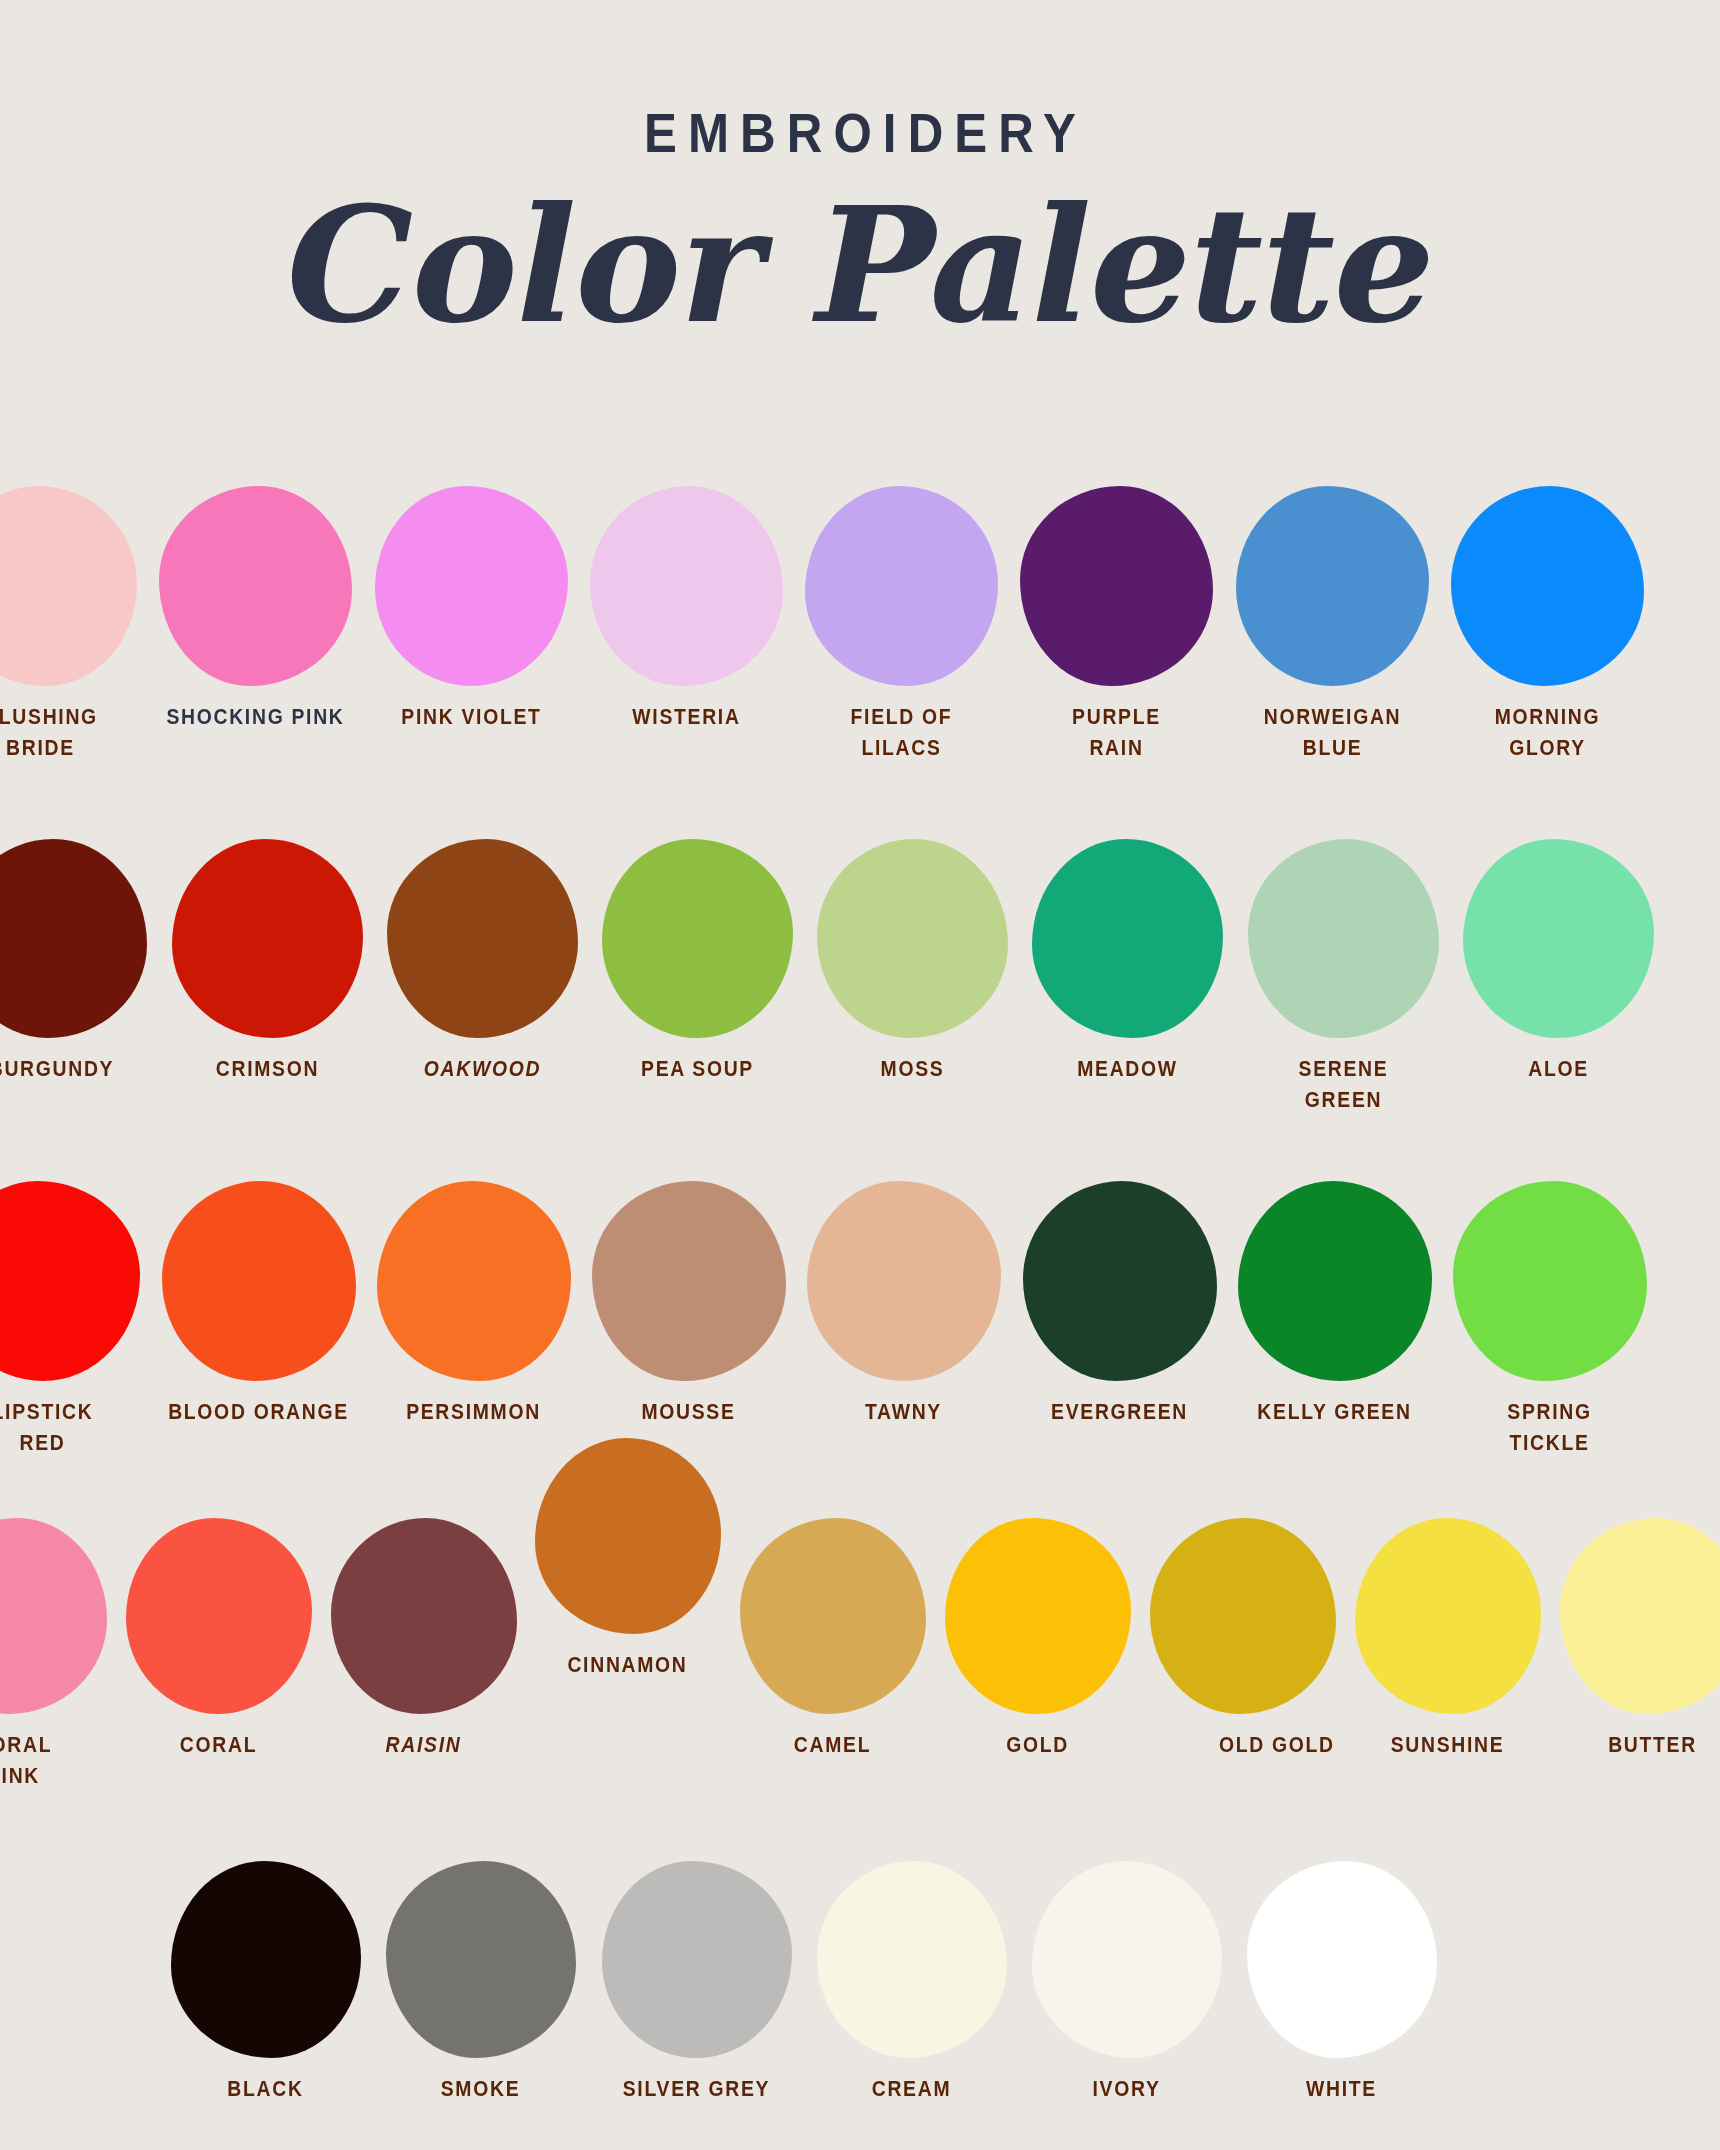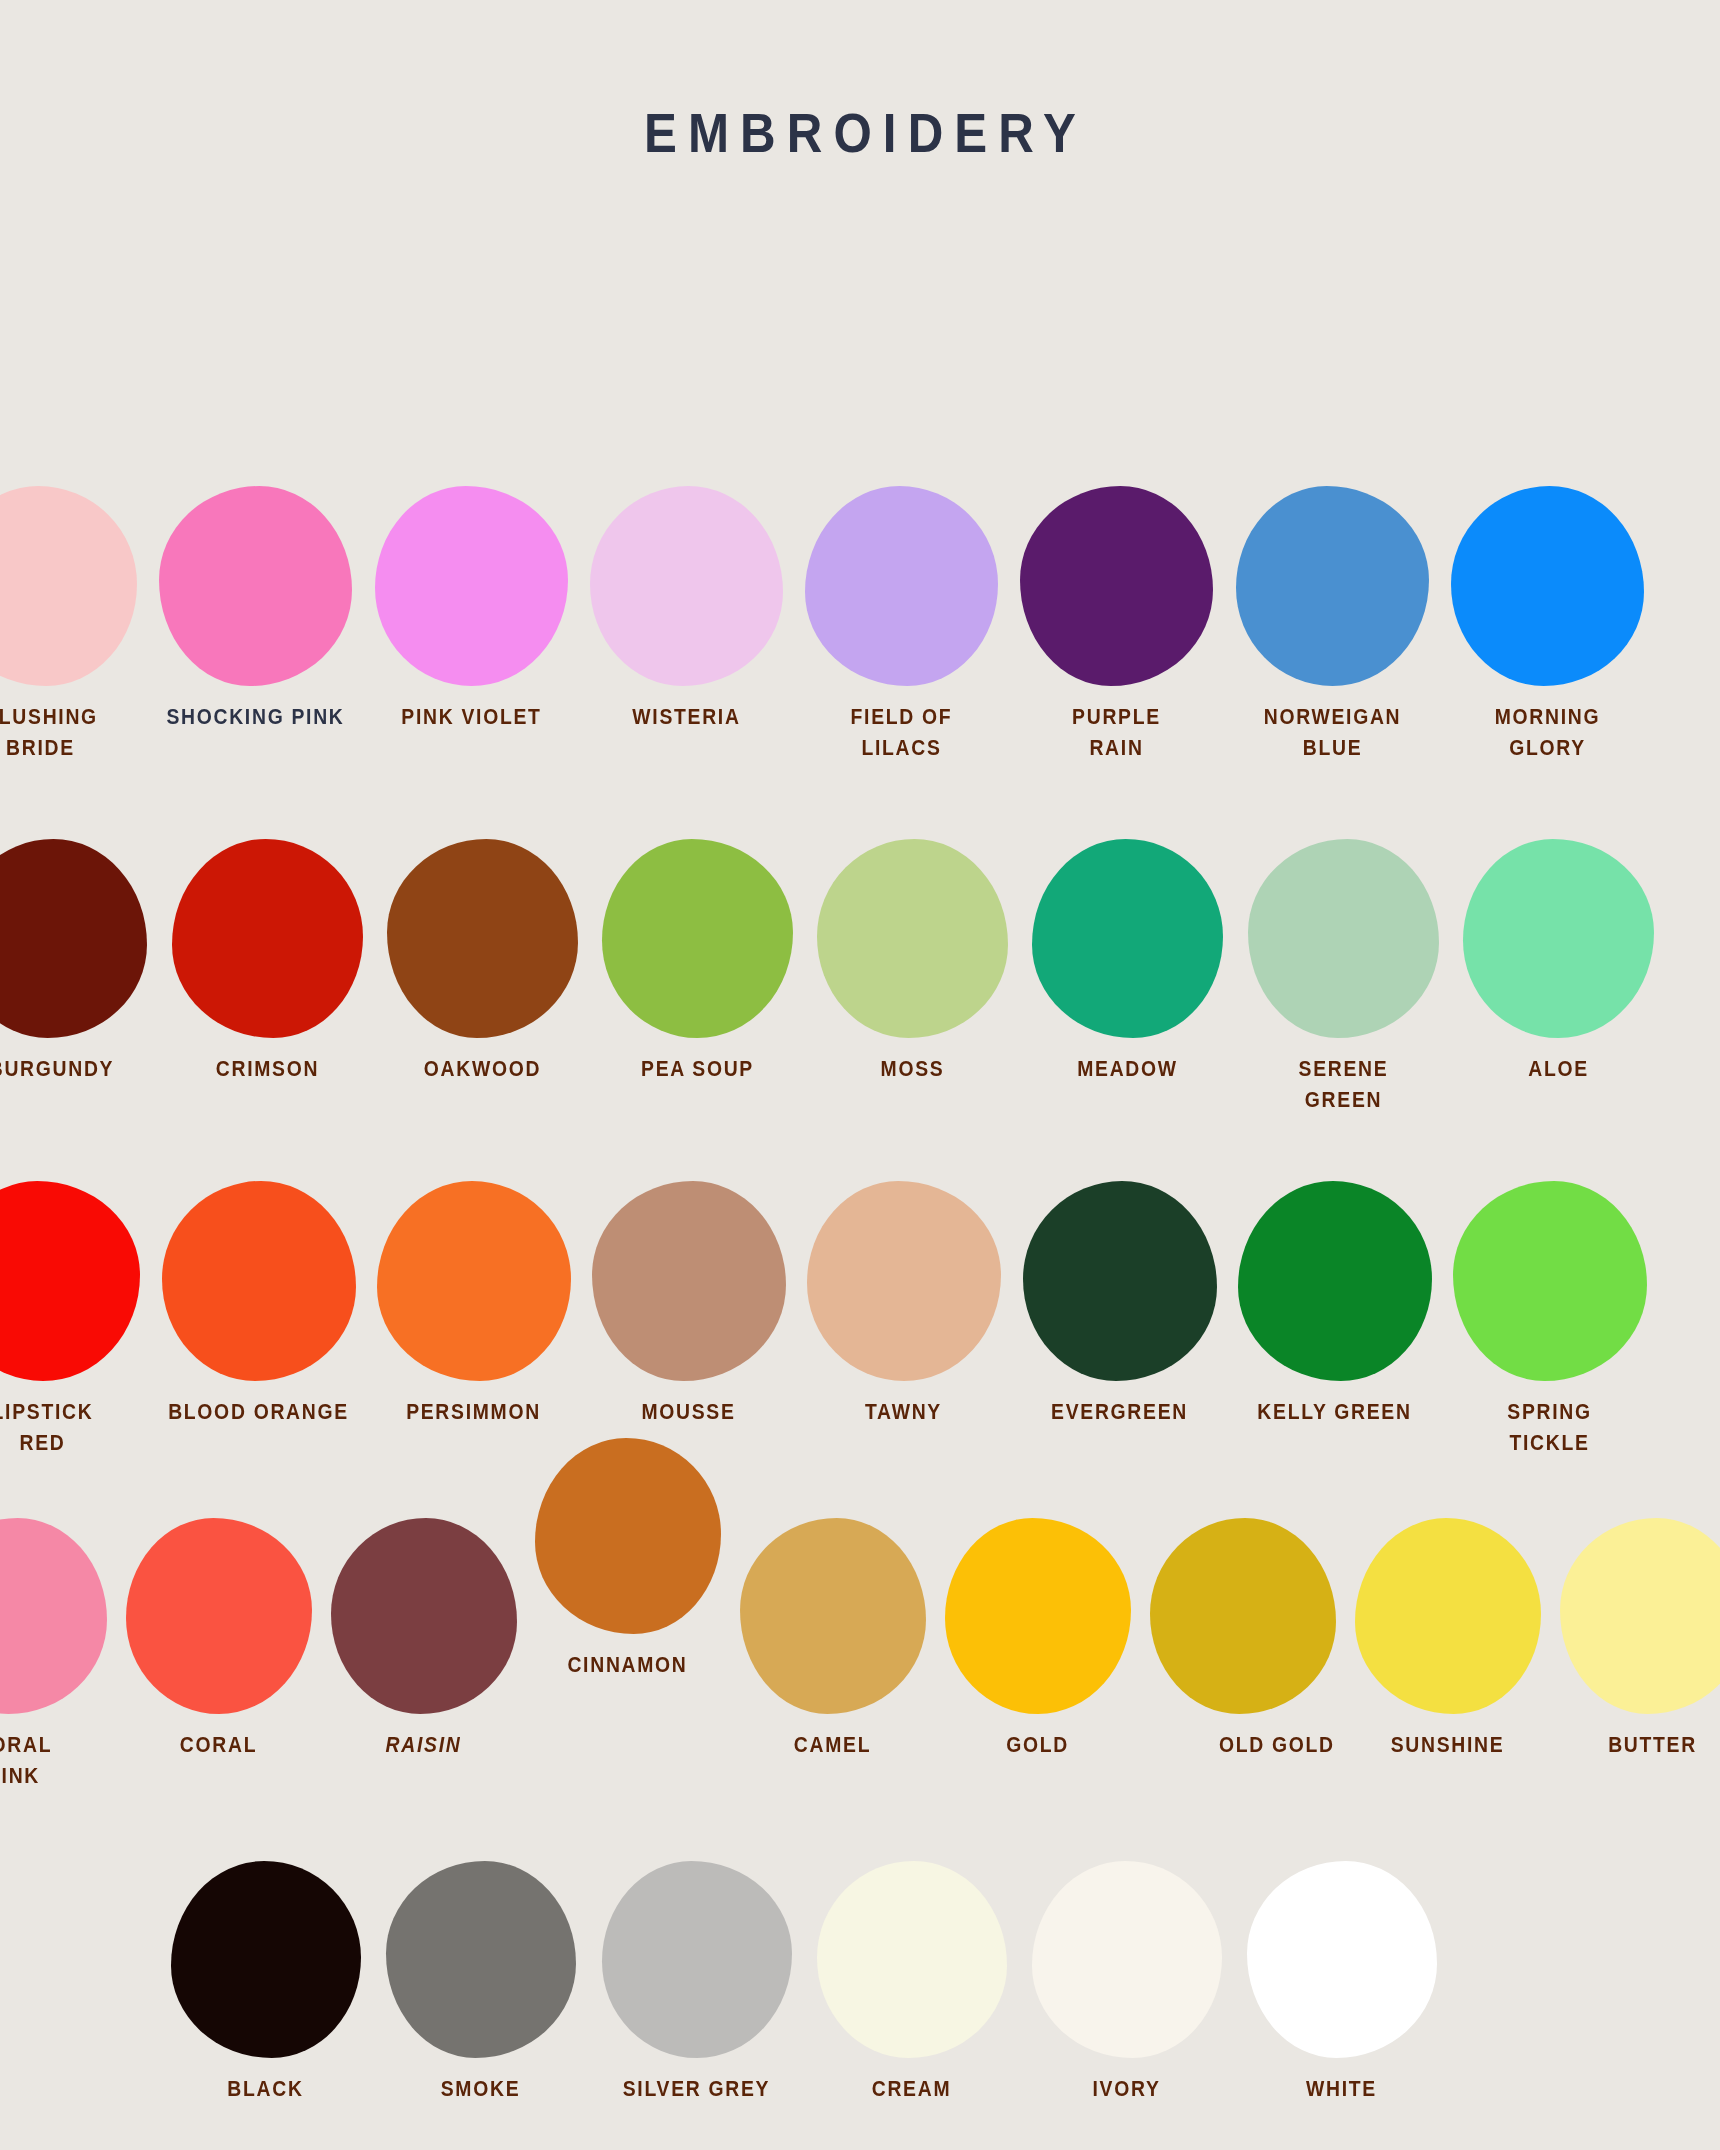--- a/index.html
+++ b/index.html
@@ -90,20 +90,21 @@
     white-space: pre-line;
     margin-top: 16.3px;
   }
   .swatch-label.navy { color: #2C3347; }
 </style>
 </head>
 <body style="background: rgb(234, 231, 226);">
 
 <div id="header">
   <div id="kicker">EMBROIDERY</div>
+  <div id="script-title">Color Palette</div>
 </div>
 
 <div id="palette">
     <div class="swatch-row" style="top: 0px;">
       <div class="swatch-cell" style="left: -67px; width: 215px; top: 486px;">
         <div class="blob v1" style="width: 193px; height: 200px; background: rgb(248, 200, 200);"></div>
         <div class="swatch-label" style="color: rgb(90, 36, 8);">BLUSHING
 BRIDE</div>
       </div>
       <div class="swatch-cell" style="left: 148px; width: 215px; top: 486px;">
@@ -141,21 +142,21 @@
     </div>
     <div class="swatch-row" style="top: 0px;">
       <div class="swatch-cell" style="left: -56px; width: 215px; top: 839px;">
         <div class="blob v4" style="width: 191px; height: 199px; background: rgb(108, 21, 8);"></div>
         <div class="swatch-label" style="color: rgb(90, 36, 8);">BURGUNDY</div>
       </div>
       <div class="swatch-cell" style="left: 160px; width: 215px; top: 839px;">
         <div class="blob v1" style="width: 191px; height: 199px; background: rgb(204, 23, 5);"></div>
         <div class="swatch-label" style="color: rgb(90, 36, 8);">CRIMSON</div>
       </div>
-      <div class="swatch-cell" style="left: 375px; width: 215px; top: 839px;">
+      <div class="swatch-cell" style="left: 375px; width: 215px; top: 839px; font-style: italic;">
         <div class="blob v2" style="width: 191px; height: 199px; background: rgb(143, 68, 21);"></div>
         <div class="swatch-label" style="color: rgb(90, 36, 8);">OAKWOOD</div>
       </div>
       <div class="swatch-cell" style="left: 590px; width: 215px; top: 839px;">
         <div class="blob v3" style="width: 191px; height: 199px; background: rgb(141, 190, 66);"></div>
         <div class="swatch-label" style="color: rgb(90, 36, 8);">PEA SOUP</div>
       </div>
       <div class="swatch-cell" style="left: 805px; width: 215px; top: 839px;">
         <div class="blob v4" style="width: 191px; height: 199px; background: rgb(189, 212, 140);"></div>
         <div class="swatch-label" style="color: rgb(90, 36, 8);">MOSS</div>

